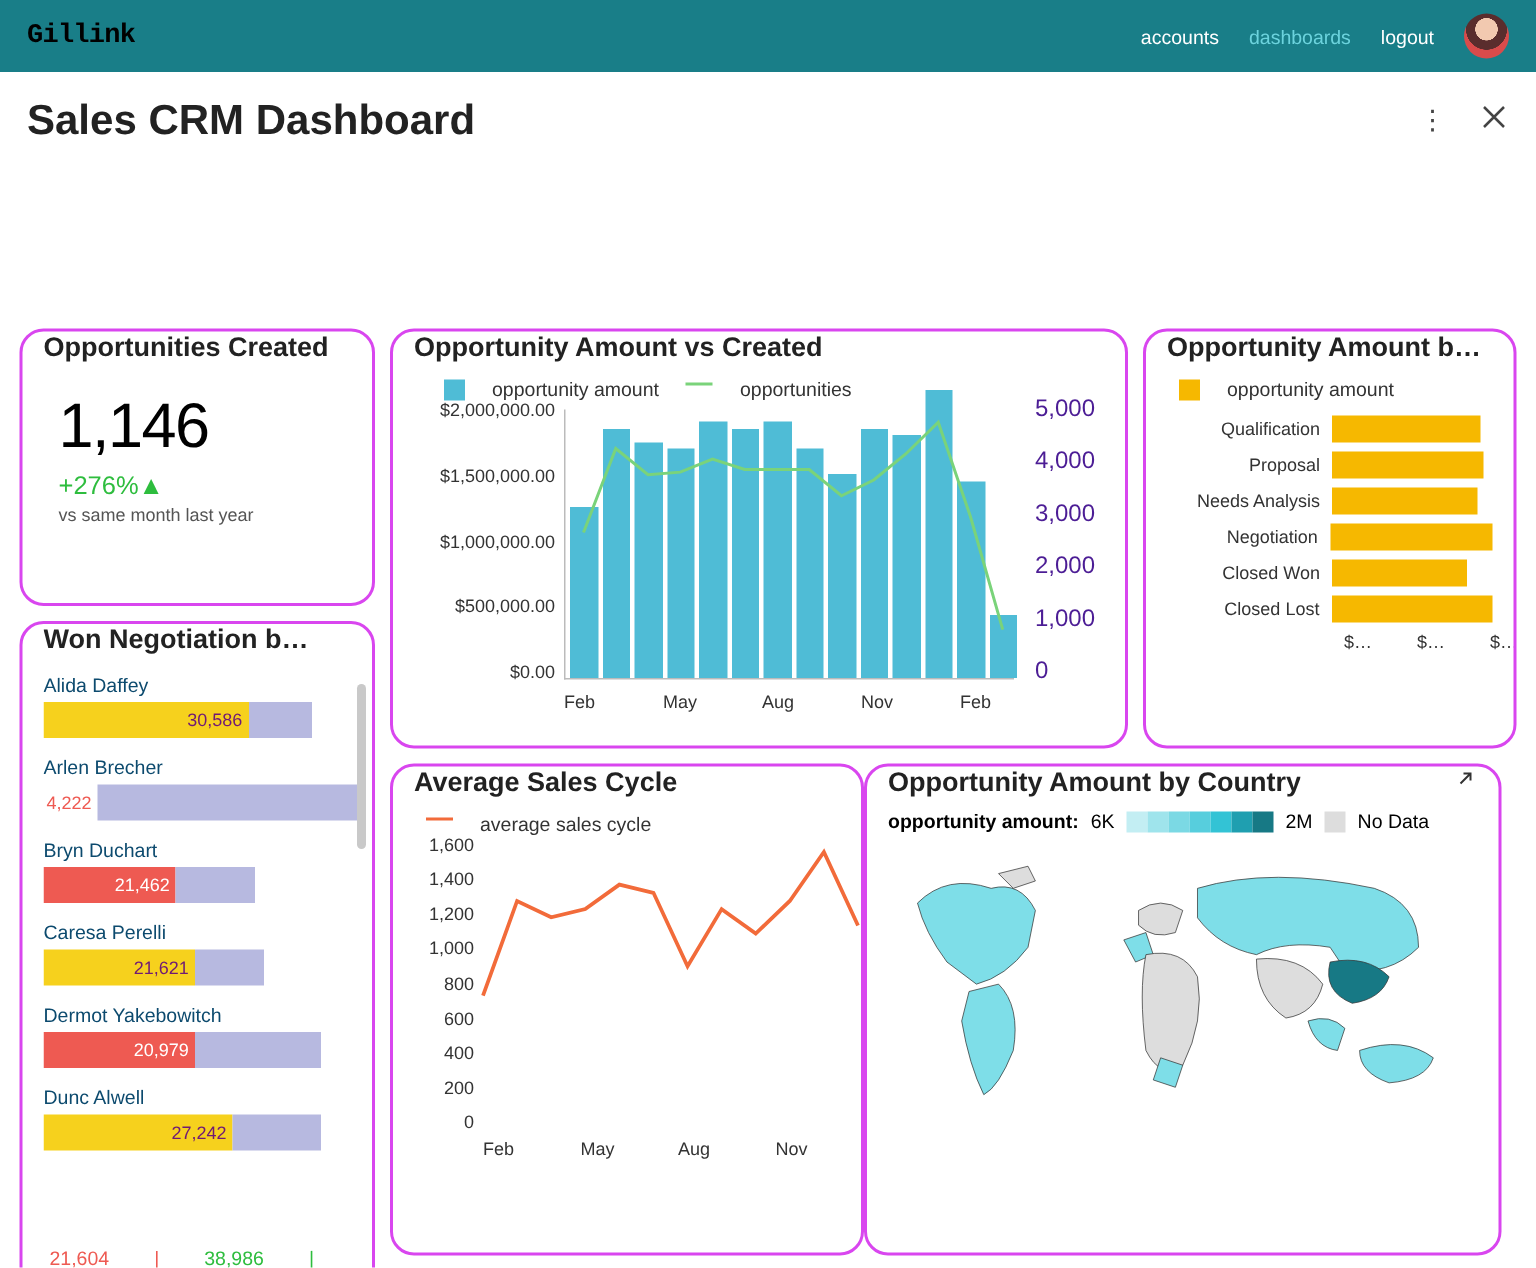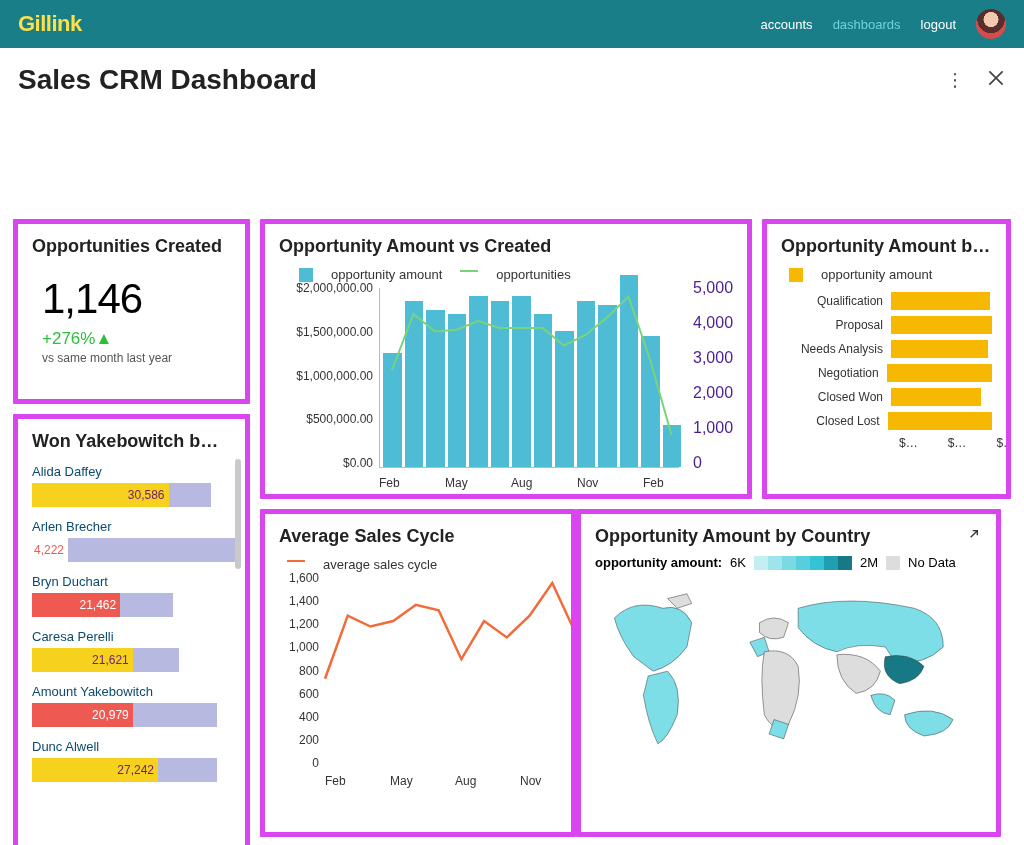--- a/index.html
+++ b/index.html
@@ -1,28 +1,28 @@
 <!DOCTYPE html>
 <html><head>
 <meta charset="utf-8">
 <style>
 * { box-sizing: border-box; margin: 0; padding: 0; }
 body { font-family: -apple-system, BlinkMacSystemFont, "Segoe UI", Arial, sans-serif; background: #fff; width: 1024px; height: 845px; overflow: hidden; }
 .topbar { background: #197e88; height: 48px; display: flex; align-items: center; padding: 0 18px; justify-content: space-between; }
-.logo { font-family: Liberation Sans, sans-serif; font-weight: 700; font-size: 22px; color: #fde047; letter-spacing: -0.5px; }
+.logo { font-family: Liberation Mono, monospace; font-weight: 700; font-size: 18px; color: #000000; letter-spacing: -0.5px; }
 .nav { display: flex; align-items: center; gap: 20px; color: #fff; font-size: 13px; }
 .nav-item { cursor: pointer; }
 .nav-item.active { color: #6cd3dd; }
 .avatar { width: 30px; height: 30px; border-radius: 50%; background: radial-gradient(circle at 50% 35%, #f2c9b0 0 30%, #5a2d2d 31% 55%, #d94b4b 56% 100%); }
 .title-row { display: flex; align-items: center; justify-content: space-between; padding: 16px 18px 10px 18px; }
 .page-title { font-size: 28px; font-weight: 800; color: #222; }
 .title-actions { display: flex; align-items: center; gap: 22px; color: #444; }
 .dots-vert { font-size: 18px; letter-spacing: 0; line-height: 1; cursor: pointer; }
 .close-x svg { width: 20px; height: 20px; cursor: pointer; }
-.card { border: 5px solid #d946ef; border-radius: 1px; background: #fff; padding: 12px 14px; overflow: hidden; position: relative; }
+.card { border: 2px solid #d946ef; border-radius: 16px; background: #fff; padding: 0 14px; overflow: hidden; position: relative; }
 .card-title { font-size: 18px; font-weight: 700; color: #222; white-space: nowrap; overflow: hidden; text-overflow: ellipsis; }
 
 .kpi-card .big { font-size: 42px; font-weight: 400; margin: 18px 10px 6px 10px; letter-spacing:-1px;}
 .kpi-delta { color: #2ebd3e; font-size: 17px; font-weight: 500; margin-left: 10px; }
 .kpi-sub { color: #555; font-size: 12px; margin-left: 10px; margin-top:2px;}
 
 
 .won-card { grid-column: 1; grid-row: 2; padding-right: 4px; }
 .won-list { margin-top: 12px; overflow-y: hidden; height: 378px; }
 .won-row { margin: 0 0 12px 0; }
@@ -120,21 +120,21 @@
 <div class="grid-container">
 
 <div class="card kpi-card kpi-abs">
   <div class="card-title">Opportunities Created</div>
   <div class="big">1,146</div>
   <div class="kpi-delta">+276%▲</div>
   <div class="kpi-sub">vs same month last year</div>
 </div>
 
 <div class="card won-card won-abs">
-  <div class="card-title">Won Yakebowitch b…</div>
+  <div class="card-title">Won Negotiation b…</div>
   <div class="won-list" id="won-list">
         <div class="won-row">
           <div class="won-name">Alida Daffey</div>
           <div class="won-bar">
             <div class="seg yellow" style="width: 65%;">30,586</div>
             <div class="seg lav" style="width: 20%;"></div>
           </div>
         </div>
         <div class="won-row">
           <div class="won-name">Arlen Brecher</div>
@@ -151,21 +151,21 @@
           </div>
         </div>
         <div class="won-row">
           <div class="won-name">Caresa Perelli</div>
           <div class="won-bar">
             <div class="seg yellow" style="width: 48%;">21,621</div>
             <div class="seg lav" style="width: 22%;"></div>
           </div>
         </div>
         <div class="won-row">
-          <div class="won-name">Amount Yakebowitch</div>
+          <div class="won-name">Dermot Yakebowitch</div>
           <div class="won-bar">
             <div class="seg red" style="width: 48%;">20,979</div>
             <div class="seg lav" style="width: 40%;"></div>
           </div>
         </div>
         <div class="won-row">
           <div class="won-name">Dunc Alwell</div>
           <div class="won-bar">
             <div class="seg yellow" style="width: 60%;">27,242</div>
             <div class="seg lav" style="width: 28%;"></div>

